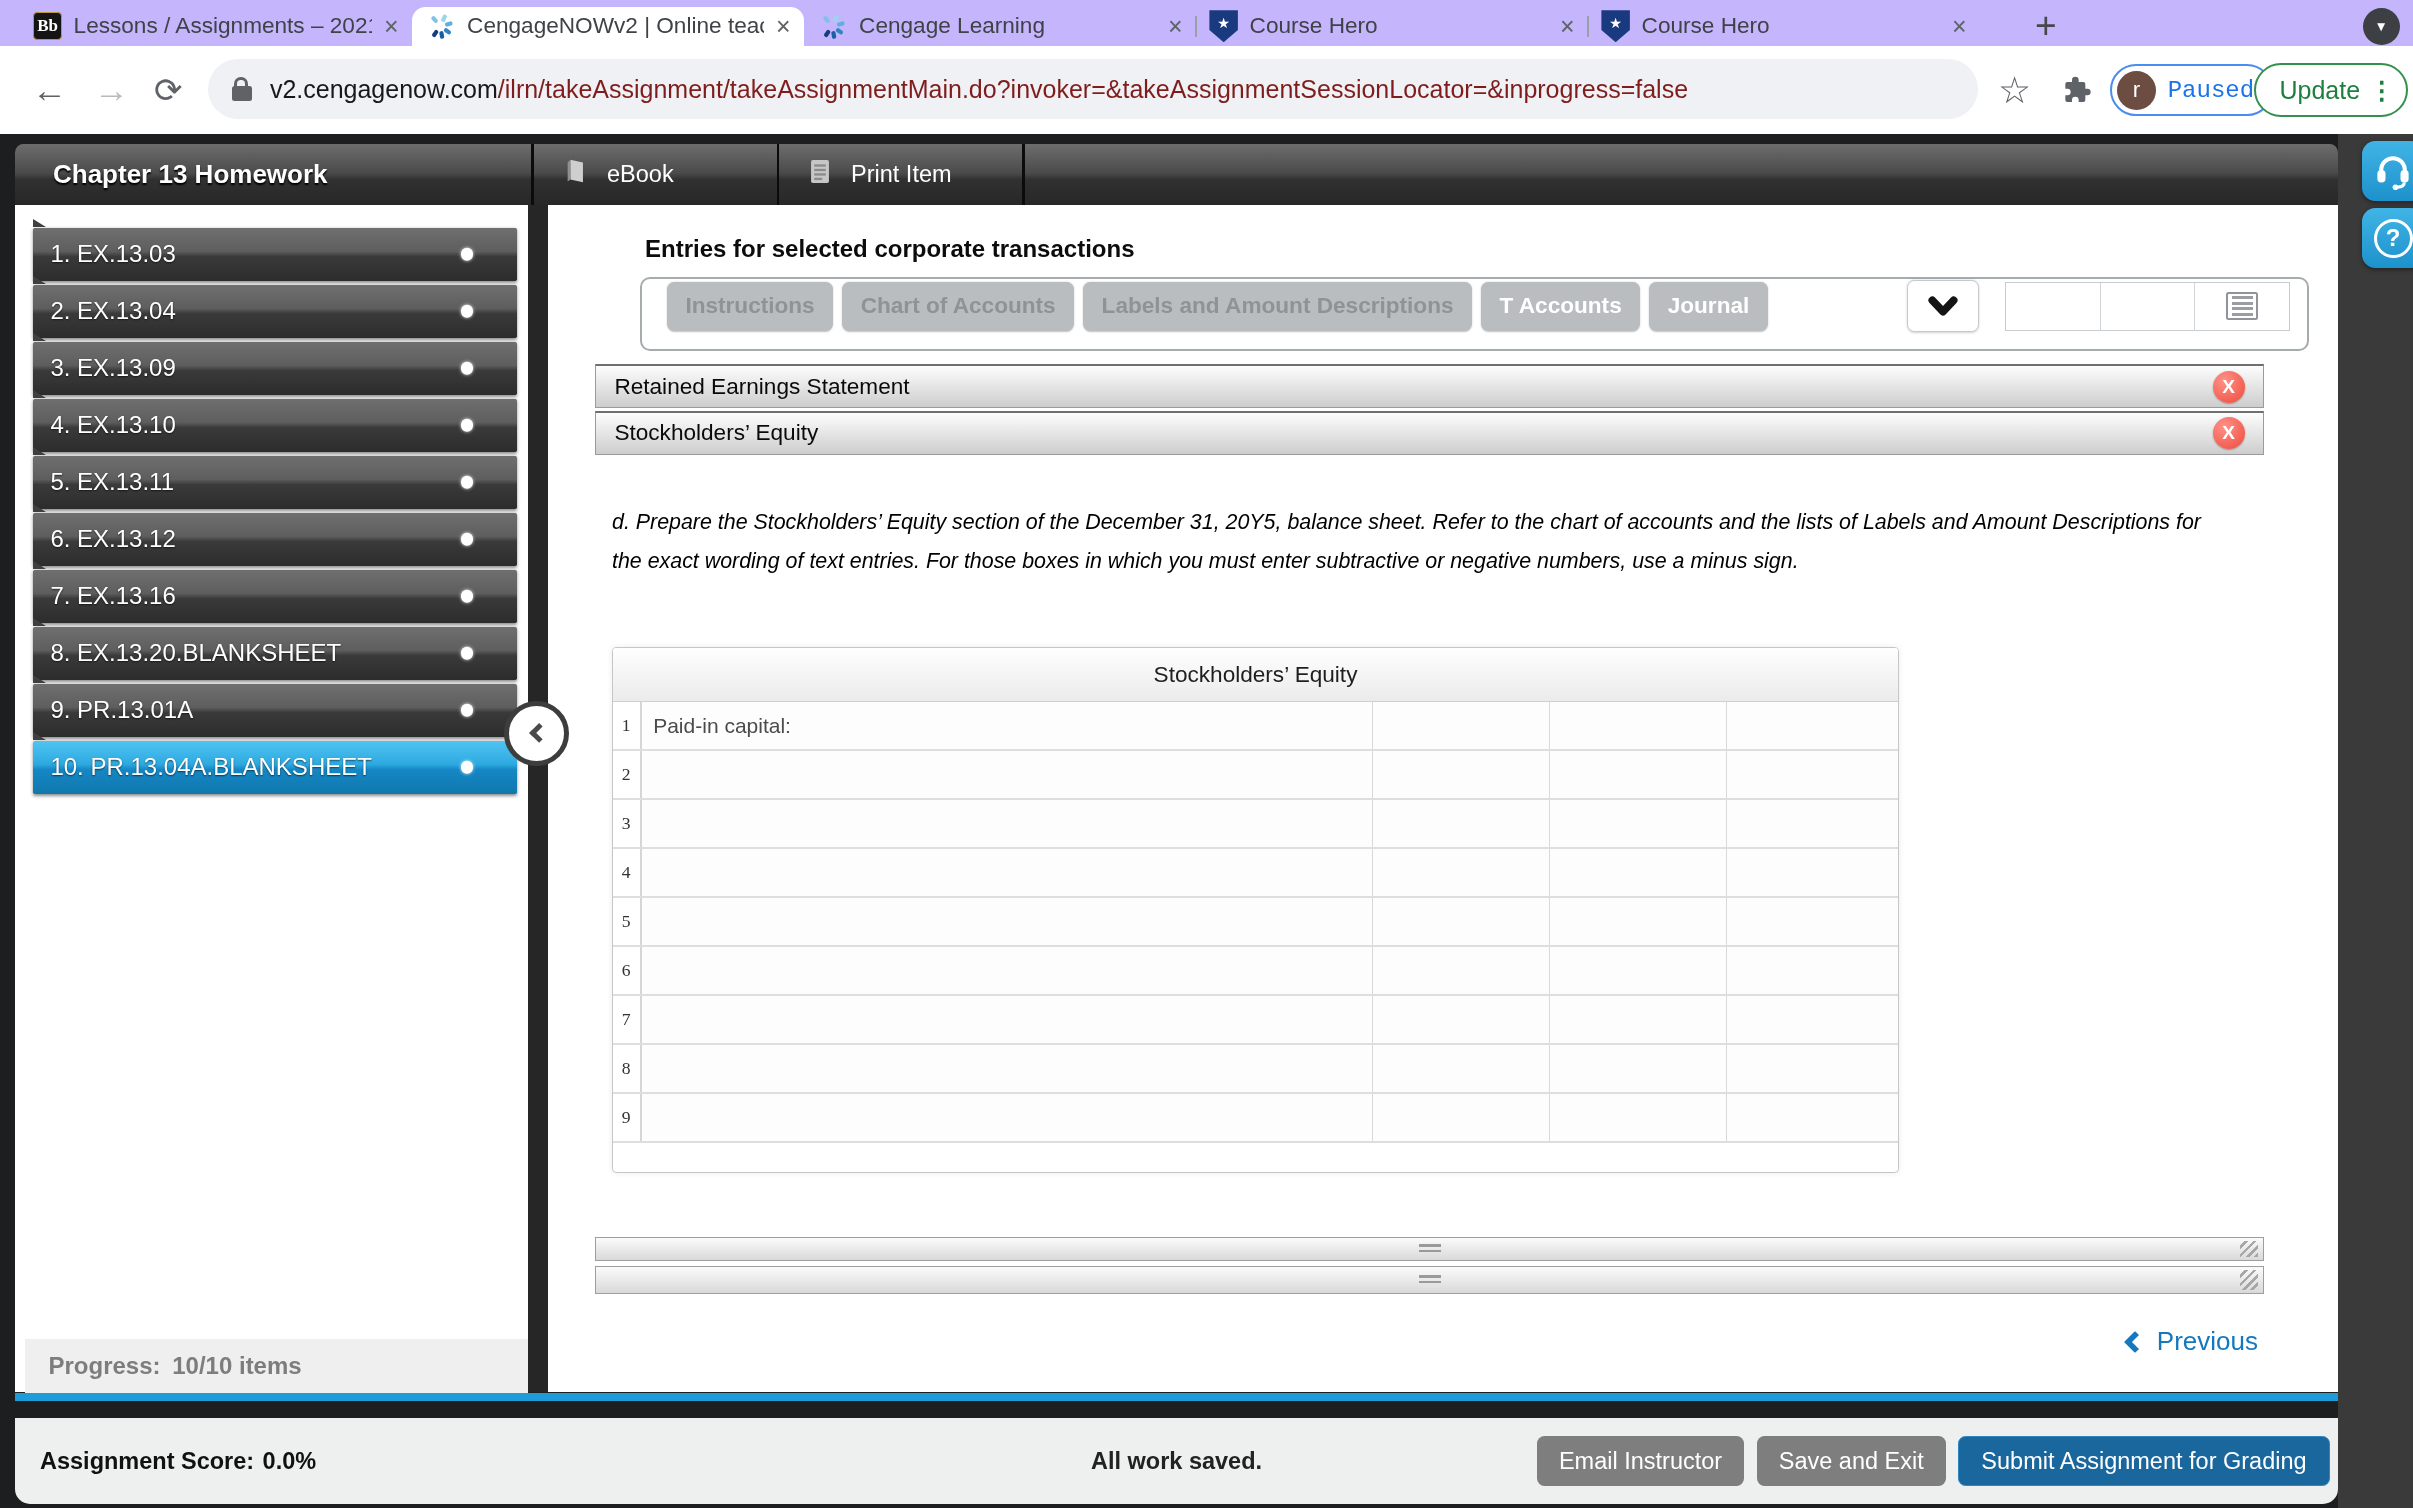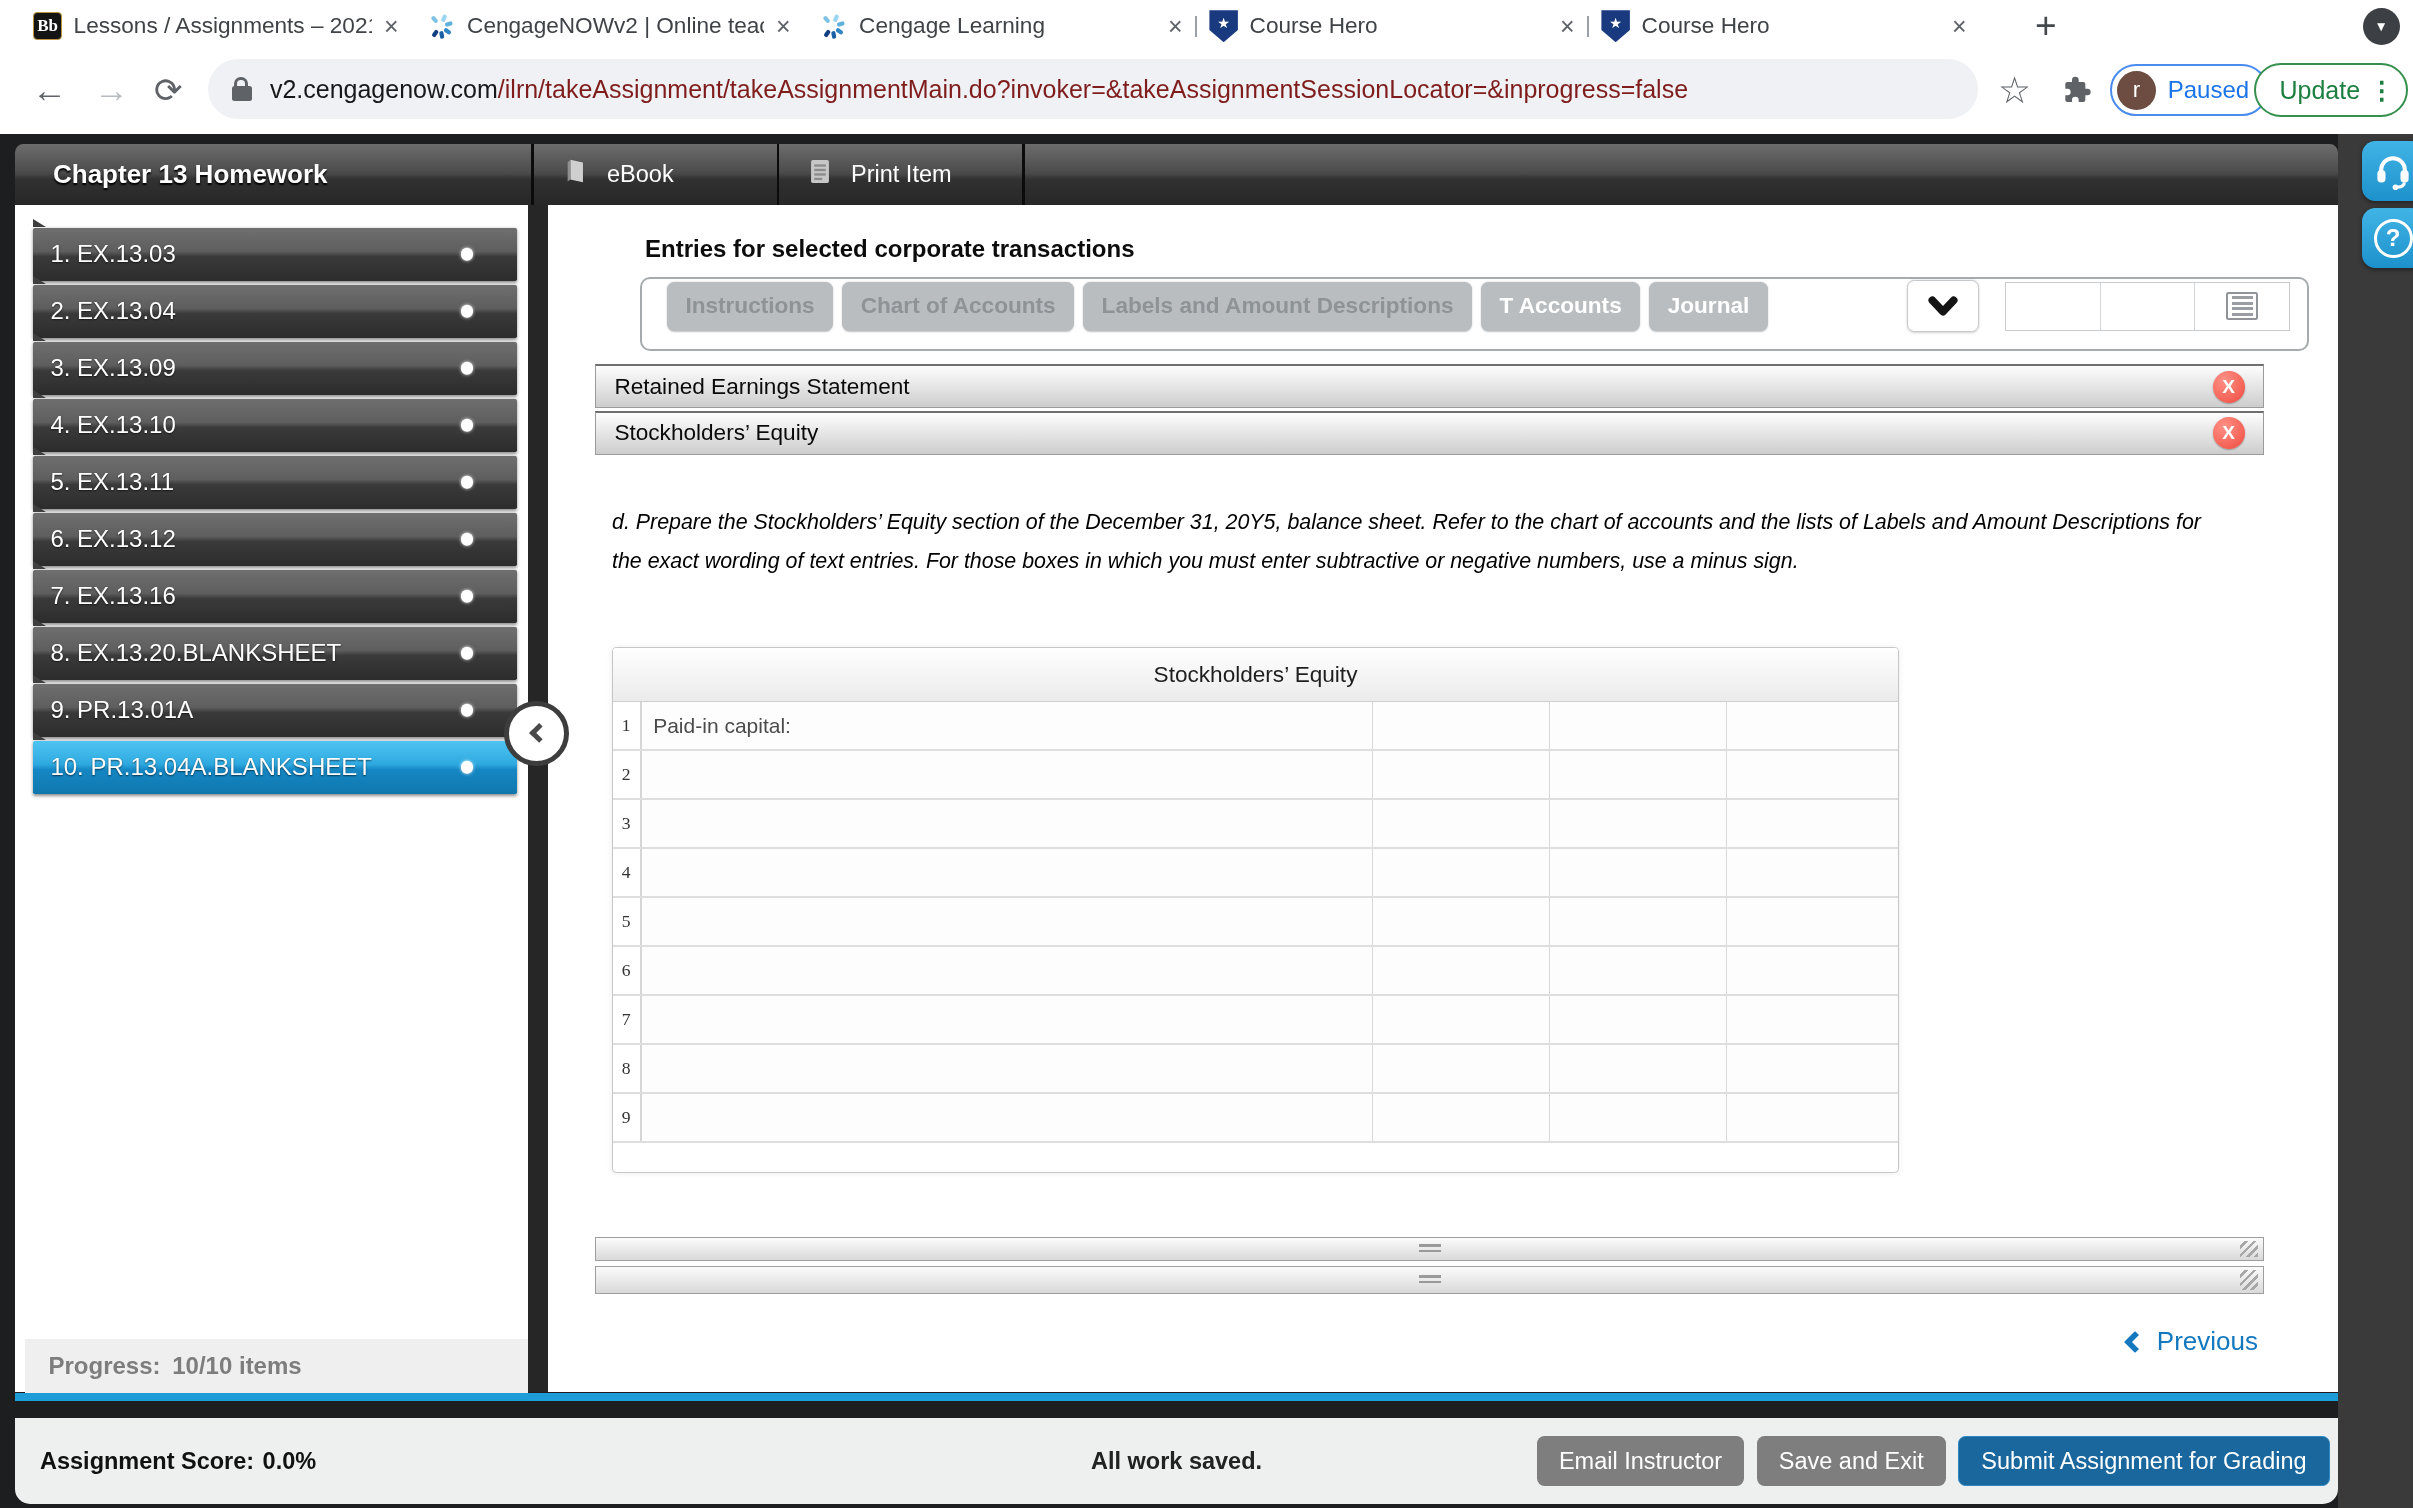--- a/index.html
+++ b/index.html
@@ -1,21 +1,21 @@
 <!DOCTYPE html>
 <html style="--accent-blue: #2ea9e0; --progress-blue: #1e9cd7; --submit-blue: #1a679e; --close-red: #ee4a3c; --help-cyan: #1d91cb; --help-cyan-light: #41b4e6; --chrome-green: #1d7f3f; --profile-blue: #1a73e8;font-size:13.4px"><head>
 <meta charset="utf-8">
 <style>
   html,body{margin:0;padding:0;background:#1d1e1f;}
   *{box-sizing:border-box;}
   .stage{position:relative;width:2413px;height:1508px;overflow:hidden;background:#1d1e1f;
          font-family:"Liberation Sans",sans-serif;}
 
   
-  .tabstrip{position:absolute;left:0;top:0;width:2413px;height:46px;background:#ffffff;}
+  .tabstrip{position:absolute;left:0;top:0;width:2413px;height:46px;background:#c4b5fd;}
   .tabs-row{position:absolute;left:20px;top:6.7px;height:39px;display:flex;}
   .tab{width:392px;height:39px;display:flex;align-items:center;padding:0 13.4px;
        border-radius:13.4px 13.4px 0 0;color:#3f4246;font-size:22.6px;position:relative;}
   .tab.active{background:#fff;}
   .tab.sep::before{content:"";position:absolute;left:-0.8px;top:9.2px;height:21px;width:1.7px;background:#9aa0a6;}
   .fav{width:30px;height:30px;flex:none;display:flex;align-items:center;justify-content:center;}
   .fav-bb{width:28.5px;height:28.5px;background:#141414;border:1.7px solid #bd9440;border-radius:4.2px;
           color:#fff;font-family:"Liberation Serif",serif;font-weight:bold;font-size:17px;}
   .fav-ch{width:28.5px;height:32px;background:#1a3a80;clip-path:polygon(0 0,100% 0,100% 62%,50% 100%,0 62%);
           color:#fff;font-size:14.2px;padding-bottom:6.7px;}
@@ -35,21 +35,21 @@
   .lock::before{content:"";position:absolute;left:2.5px;top:-9.2px;width:8.4px;height:8.4px;
             border:3.4px solid #5f6368;border-bottom:none;border-radius:6.7px 6.7px 0 0;}
   .url-text{font-size:25px;white-space:nowrap;overflow:hidden;}
   .url-domain{color:#17181a;} .url-path{color:#7f1d1d;}
   .bk-star{position:absolute;left:1998px;top:50%;transform:translateY(-50%);font-size:37px;color:#5f6368;}
   .puzzle{position:absolute;left:2060px;top:50%;transform:translateY(-50%);display:flex;}
   .profile{position:absolute;left:2110px;top:18.4px;height:52px;border:2.5px solid #4a8cf0;border-radius:30px;
            background:#fff;display:flex;align-items:center;gap:11.7px;padding:0 17px 0 5px;}
   .avatar{width:39px;height:39px;border-radius:50%;background:#6d4c41;color:#fff;font-size:22.6px;
            display:flex;align-items:center;justify-content:center;}
-  .profile-status{color:#1a73e8;font-size:24px;}
+  .profile-status{color:#1a73e8;font-size:24px;font-family:Liberation Mono, monospace;}
   .update{position:absolute;left:2254px;top:17px;height:54px;border:2.5px solid #34904c;border-radius:28.5px;
            background:#fff;display:flex;align-items:center;gap:9px;padding:0 11.7px 0 23.5px;
            color:#1d7f3f;font-size:25px;}
   .update-dots{font-size:25px;font-weight:bold;}
 
   
   .app-header{position:absolute;left:15px;top:144px;width:2323px;height:61px;border-radius:8.4px 8.4px 0 0;
       background:linear-gradient(#6d6d6d,#4a4a4a 48%,#313131 58%,#272727);display:flex;align-items:center;}
   .hseg-title{width:516px;height:100%;display:flex;align-items:center;padding-left:38px;
       color:#fff;font-size:26px;font-weight:bold;text-shadow:0 1.7px 1.7px #000;}

